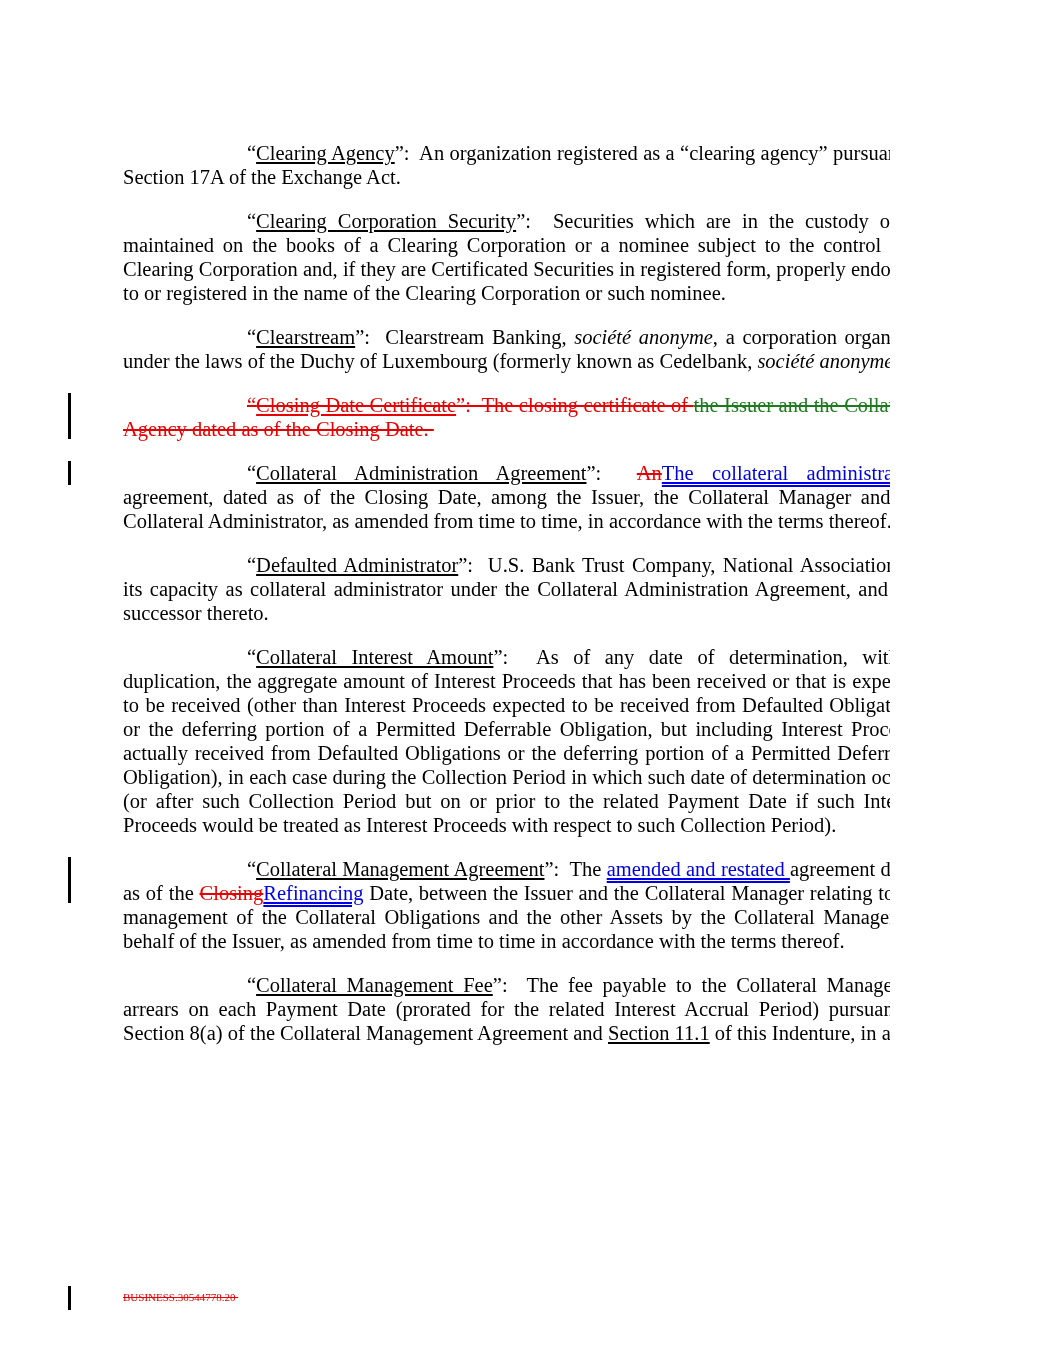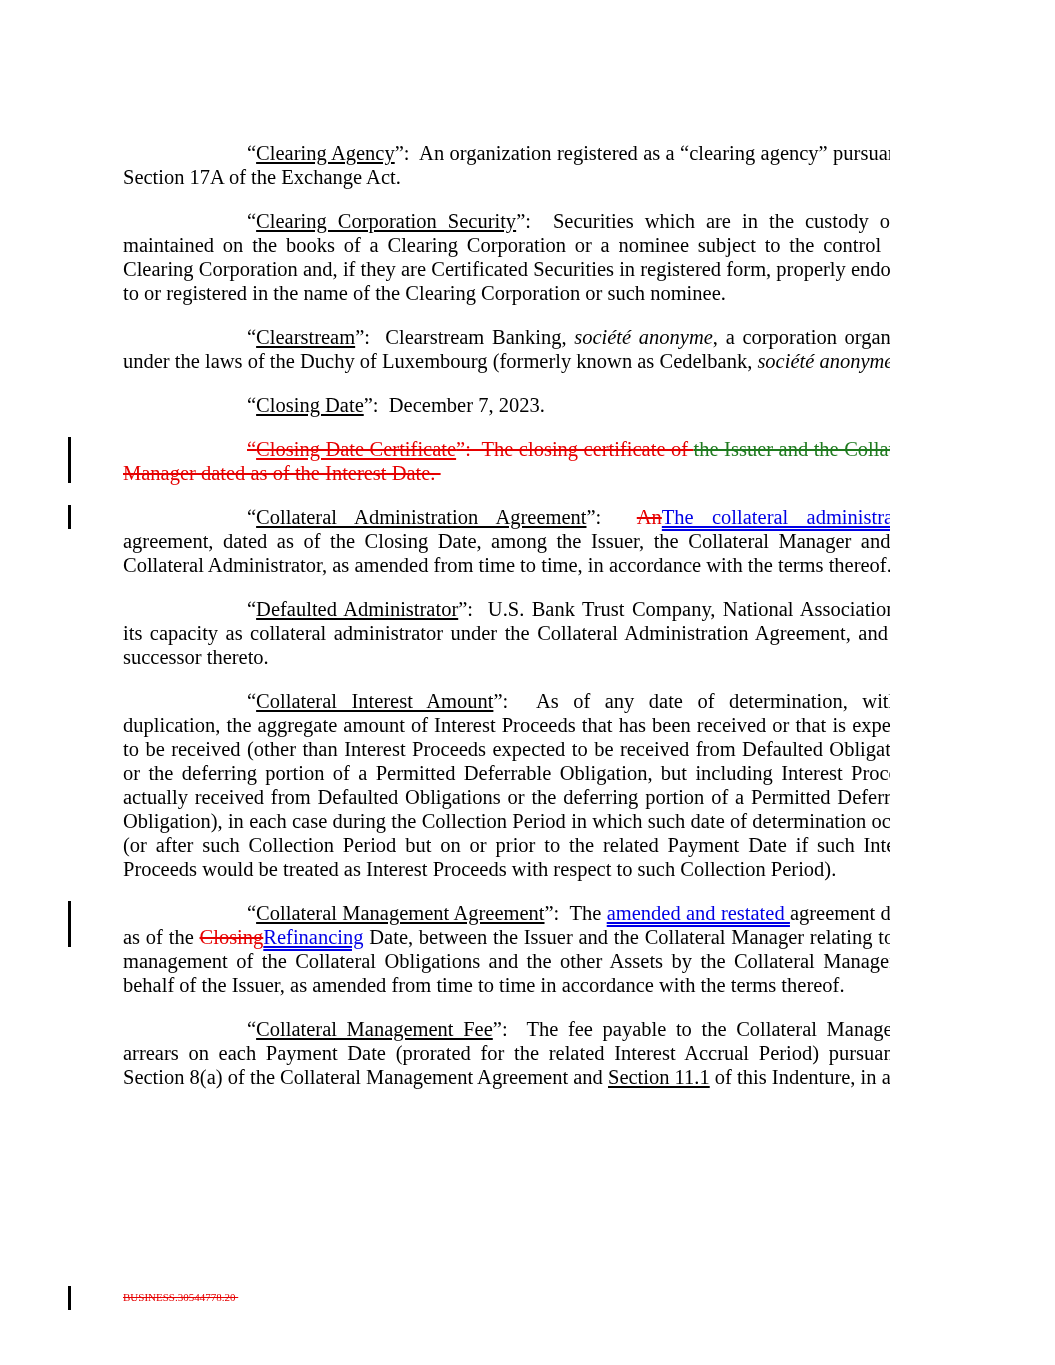--- a/index.html
+++ b/index.html
@@ -88,22 +88,21 @@
   }
 </style>
 </head>
 <body>
 
 <div class="page">
   <div class="content">
       <p class="para"><span class="s-n">“</span><span class="s-term">Clearing Agency</span><span class="s-n">”:  An organization registered as a “clearing agency” pursuant to Section 17A of the Exchange Act.</span></p>
       <p class="para"><span class="s-n">“</span><span class="s-term">Clearing Corporation Security</span><span class="s-n">”:  Securities which are in the custody of or maintained on the books of a Clearing Corporation or a nominee subject to the control of a Clearing Corporation and, if they are Certificated Securities in registered form, properly endorsed to or registered in the name of the Clearing Corporation or such nominee.</span></p>
       <p class="para"><span class="s-n">“</span><span class="s-term">Clearstream</span><span class="s-n">”:  Clearstream Banking, </span><span class="s-i">société anonyme</span><span class="s-n">, a corporation organized under the laws of the Duchy of Luxembourg (formerly known as Cedelbank, </span><span class="s-i">société anonyme</span><span class="s-n">).</span></p>
-      <p class="para"><span class="s-n">“</span><span class="s-term">Closing Date</span><span class="s-n">”:  December 7, 2023.</span></p>
-      <p class="para"><span class="change-bar" style="top: 0px; height: 46px;"></span><span class="s-del">“</span><span class="s-delterm">Closing Date Certificate</span><span class="s-del">”:  The closing certificate of </span><span class="s-delg">the Issuer and the Collateral </span><span class="s-del">Manager dated as of the Interest Date. </span></p>
+      <p class="para"><span class="change-bar" style="top: 0px; height: 46px;"></span><span class="s-del">“</span><span class="s-delterm">Closing Date Certificate</span><span class="s-del">”:  The closing certificate of </span><span class="s-delg">the Issuer and the Collateral </span><span class="s-del">Agency dated as of the Closing Date. </span></p>
       <p class="para"><span class="change-bar" style="top: 0px; height: 24px;"></span><span class="s-n">“</span><span class="s-term">Collateral Administration Agreement</span><span class="s-n">”:  </span><span class="s-del">An</span><span class="s-ins">The collateral administration</span><span class="s-n"> agreement, dated as of the Closing Date, among the Issuer, the Collateral Manager and the Collateral Administrator, as amended from time to time, in accordance with the terms thereof.</span></p>
       <p class="para"><span class="s-n">“</span><span class="s-term">Defaulted Administrator</span><span class="s-n">”:  U.S. Bank Trust Company, National Association, in its capacity as collateral administrator under the Collateral Administration Agreement, and any successor thereto.</span></p>
       <p class="para"><span class="s-n">“</span><span class="s-term">Collateral Interest Amount</span><span class="s-n">”:  As of any date of determination, without duplication, the aggregate amount of Interest Proceeds that has been received or that is expected to be received (other than Interest Proceeds expected to be received from Defaulted Obligations or the deferring portion of a Permitted Deferrable Obligation, but including Interest Proceeds actually received from Defaulted Obligations or the deferring portion of a Permitted Deferrable Obligation), in each case during the Collection Period in which such date of determination occurs (or after such Collection Period but on or prior to the related Payment Date if such Interest Proceeds would be treated as Interest Proceeds with respect to such Collection Period).</span></p>
       <p class="para"><span class="change-bar" style="top: 0px; height: 46px;"></span><span class="s-n">“</span><span class="s-term">Collateral Management Agreement</span><span class="s-n">”:  The </span><span class="s-ins">amended and restated </span><span class="s-n">agreement dated as of the </span><span class="s-del">Closing</span><span class="s-ins">Refinancing</span><span class="s-n"> Date, between the Issuer and the Collateral Manager relating to the management of the Collateral Obligations and the other Assets by the Collateral Manager on behalf of the Issuer, as amended from time to time in accordance with the terms thereof.</span></p>
       <p class="para"><span class="s-n">“</span><span class="s-term">Collateral Management Fee</span><span class="s-n">”:  The fee payable to the Collateral Manager in arrears on each Payment Date (prorated for the related Interest Accrual Period) pursuant to Section 8(a) of the Collateral Management Agreement and </span><span class="s-u">Section 11.1</span><span class="s-n"> of this Indenture, in an</span></p>
     </div>
   <div class="footer-change-bar"></div>
   <div class="footer-id">BUSINESS.30544778.20 </div>
 </div>
 

